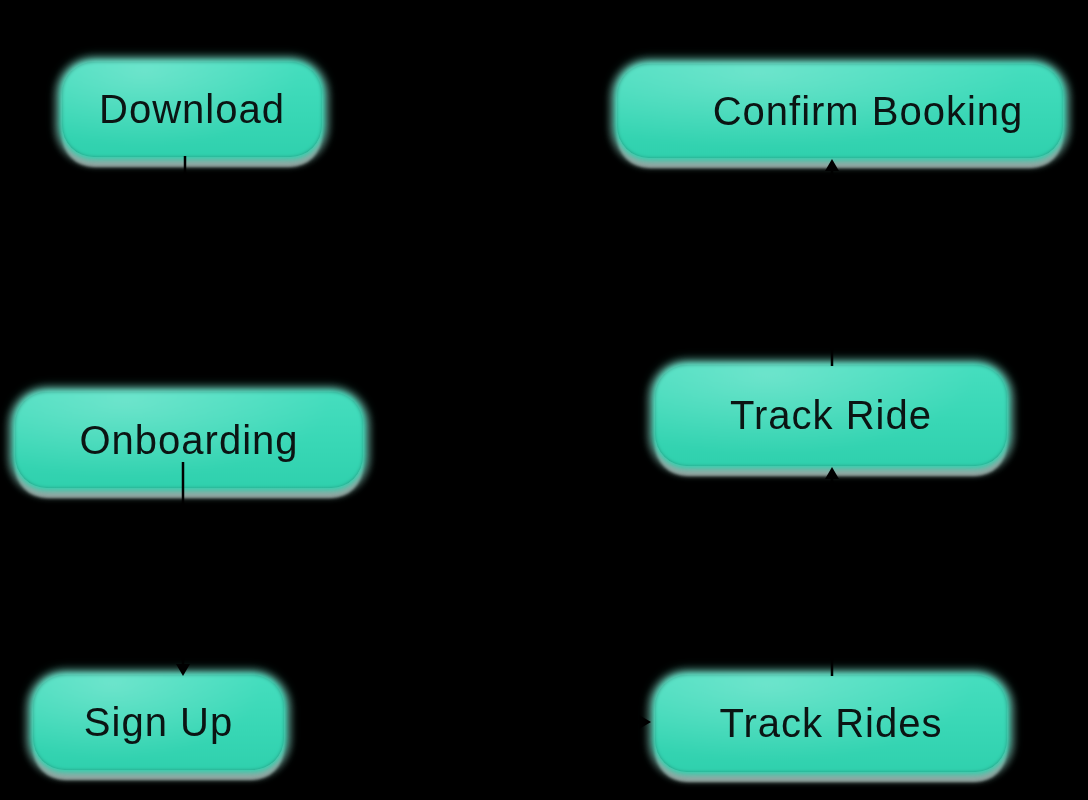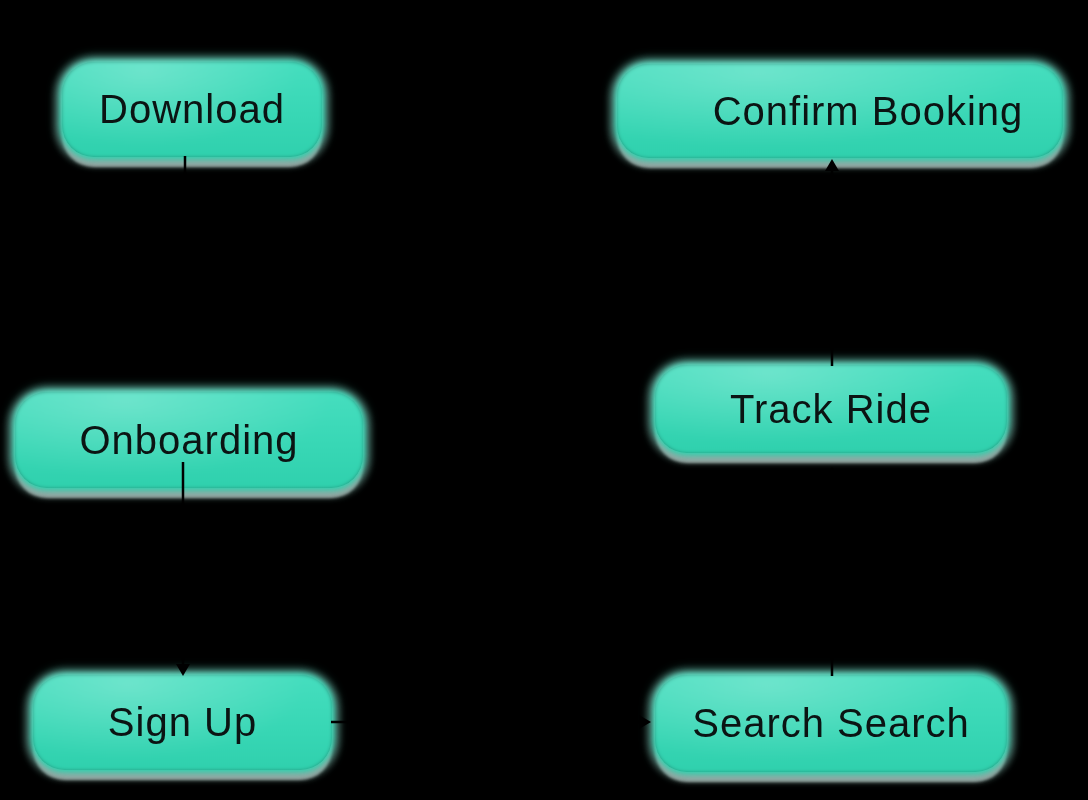--- a/index.html
+++ b/index.html
@@ -48,22 +48,22 @@
     font-size: 40px;
     letter-spacing: 1px;
     color: #0b1413;
     white-space: nowrap;
   }
   .label-shift-right { transform: translateX(28px); }
 
   #node-download        { left: 62px;  top: 62px;  width: 260px; height: 95px;  }
   #node-confirm-booking { left: 598px; top: 64px;  width: 446px; height: 94px; margin-left: 19px;  }
   #node-onboarding      { left: 15px;  top: 367px; width: 348px; height: 96px; margin-top: 25px;  }
-  #node-track-ride      { left: 655px; top: 365px; width: 352px; height: 88px; }
-  #node-sign-up         { left: 33px;  top: 675px; width: 299px; height: 95px;  }
+  #node-track-ride      { left: 655px; top: 365px; width: 352px; height: 101px; }
+  #node-sign-up         { left: 33px;  top: 675px; width: 251px; height: 95px;  }
   #node-search-rides    { left: 655px; top: 675px; width: 352px; height: 97px;  }
 
   #arrow-overlay {
     position: absolute;
     left: 0;
     top: 0;
     pointer-events: none;
   }
   #arrow-overlay line    { stroke: #000000; stroke-width: 2.5; }
   #arrow-overlay polygon { fill: #000000; }
@@ -87,21 +87,21 @@
 
   <div class="node" id="node-track-ride">
     <span class="label">Track Ride</span>
   </div>
 
   <div class="node" id="node-sign-up">
     <span class="label">Sign Up</span>
   </div>
 
   <div class="node" id="node-search-rides">
-    <span class="label">Search Search</span>
+    <span class="label">Track Rides</span>
   </div>
 
   <svg id="arrow-overlay" width="1088" height="800" viewBox="0 0 1088 800">
     <g>
       <line x1="185" y1="156" x2="185" y2="356"></line>
       <polygon points="178,355 192,355 185,367"></polygon>
     </g>
     <g>
       <line x1="183" y1="462" x2="183" y2="665"></line>
       <polygon points="176,664 190,664 183,676"></polygon>

